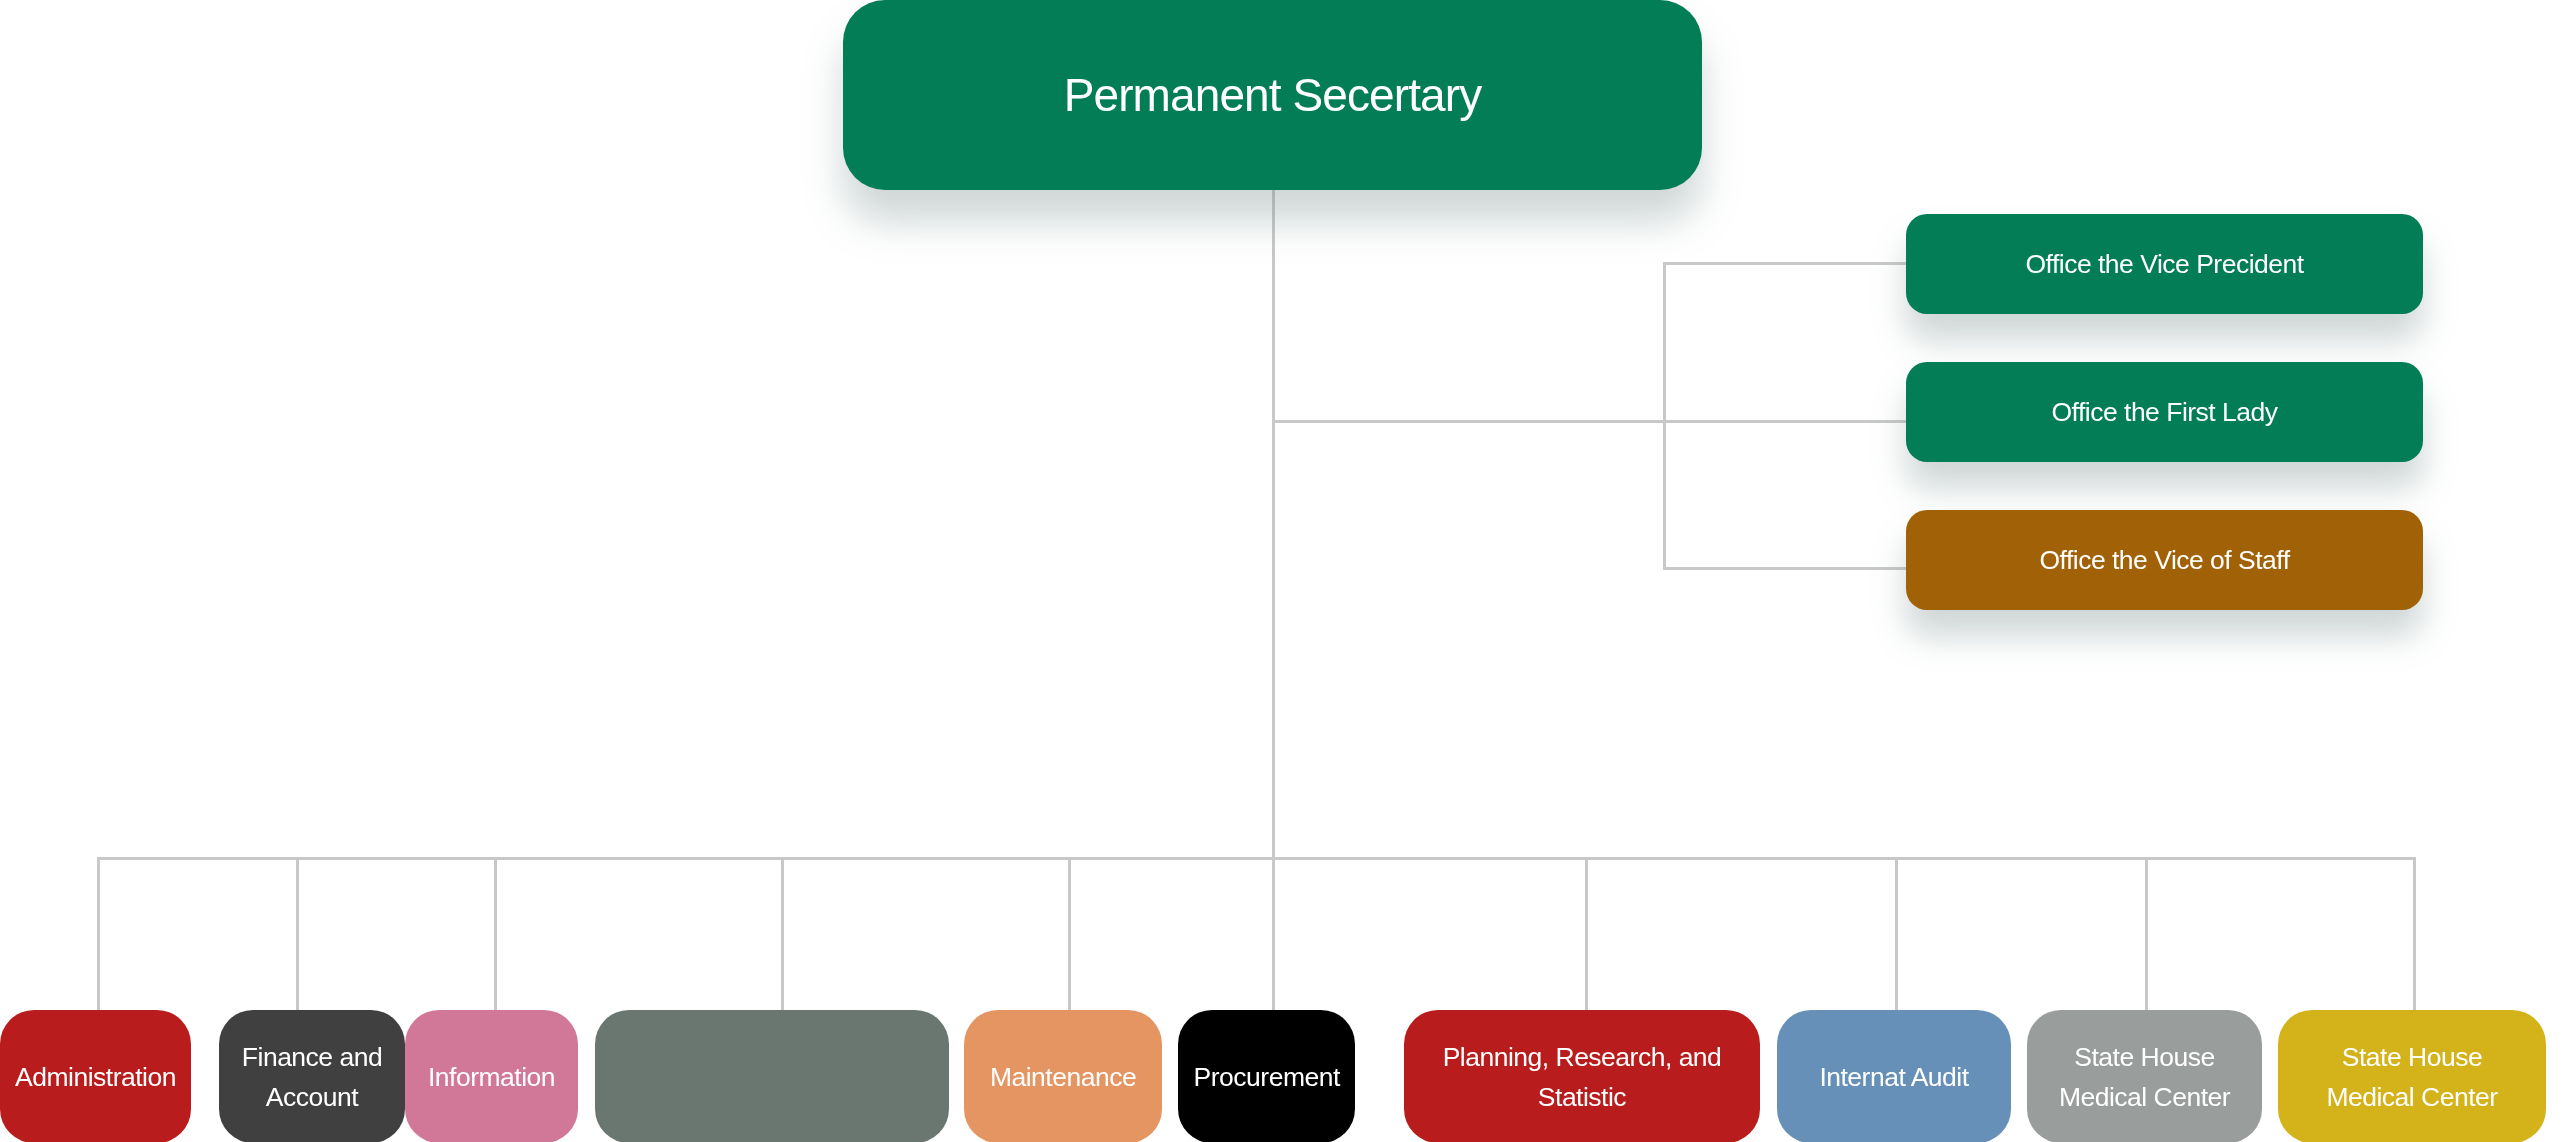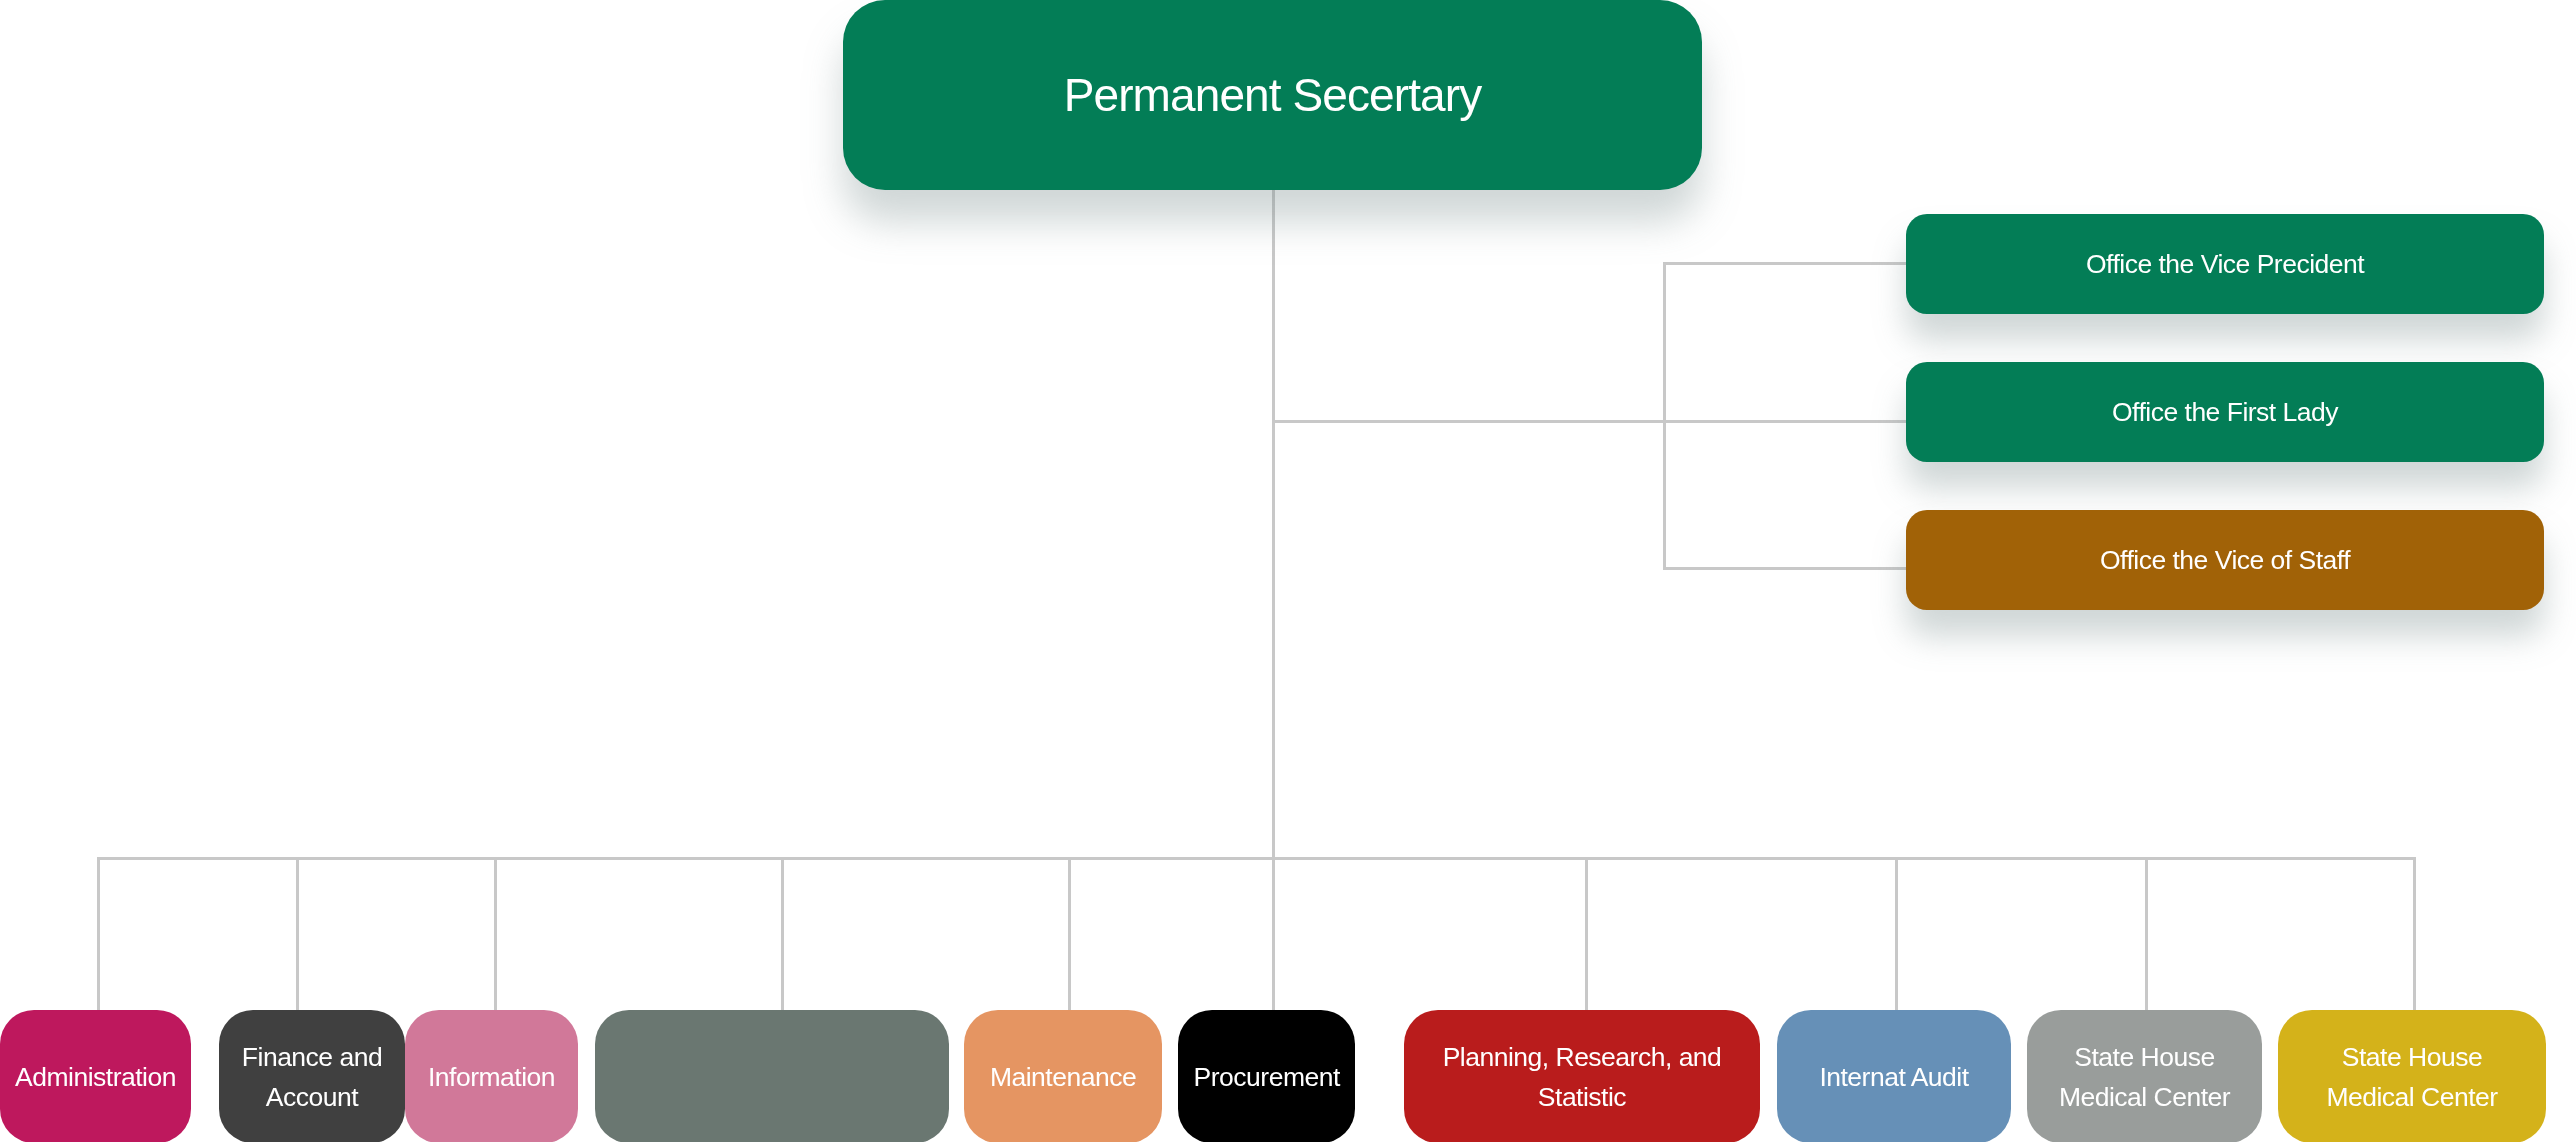--- a/index.html
+++ b/index.html
@@ -5,21 +5,21 @@
   html, body { margin: 0; padding: 0; background: #ffffff; }
   body { width: 2576px; height: 1142px; position: relative; overflow: hidden;
          font-family: "Liberation Sans", sans-serif; }
   .line { position: absolute; background: #c8c8c8; }
   .node { position: absolute; display: flex; align-items: center; justify-content: center;
           text-align: center; color: #ffffff; box-sizing: border-box; }
   .node span { display: block; }
   .top { left: 843px; top: 0; width: 859px; height: 190px; border-radius: 42px;
          font-size: 46px; letter-spacing: -0.9px;
          box-shadow: 0 32px 38px rgba(120,140,140,0.35); align-items: center; }
-  .side { left: 1906px; width: 638px; height: 100px; border-radius: 21px; font-size: 26.5px;
+  .side { left: 1906px; width: 517px; height: 100px; border-radius: 21px; font-size: 26.5px;
           letter-spacing: -0.5px; box-shadow: 0 26.5px 32px rgba(120,140,140,0.35); }
   .dept { top: 1010px; height: 133px; border-radius: 34px; font-size: 26.5px; line-height: 40px;
           letter-spacing: -0.5px; padding: 0 7.6px; }
 </style>
 </head>
 <body>
 
 <div class="line" style="left:1272px; top:190px; width:2.8px; height:820px;"></div>
 <div class="line" style="left:1272px; top:420px; width:644px; height:2.8px;"></div>
 <div class="line" style="left:1663px; top:262px; width:2.8px; height:308px;"></div>
@@ -47,21 +47,21 @@
 <div class="node side" style="top:214px; background:#037d56;">
   <span>Office the Vice Precident</span>
 </div>
 <div class="node side" style="top:362px; background:#037d56;align-items:center;">
   <span>Office the First Lady</span>
 </div>
 <div class="node side" style="top:510px; background:#a16207;">
   <span>Office the Vice of Staff</span>
 </div>
 
-<div class="node dept" style="left: 0px; width: 191px; background: #be185d;">
+<div class="node dept" style="left: 0px; width: 191px; background: #b91c1c;">
   <div>
       <span>Administration</span>
     </div>
 </div>
 <div class="node dept" style="left: 219px; width: 186px; background: #404040;">
   <div>
       <span>Finance and</span>
       <span>Account</span>
     </div>
 </div>

